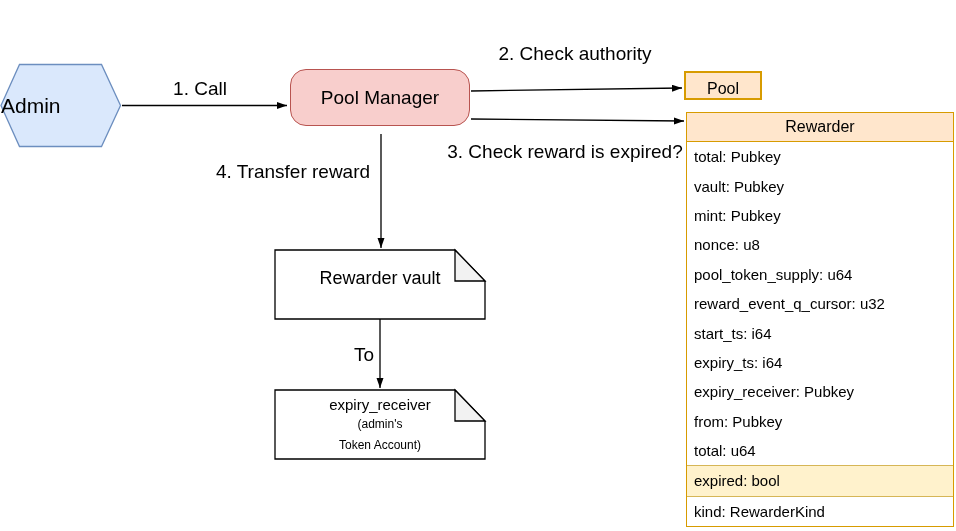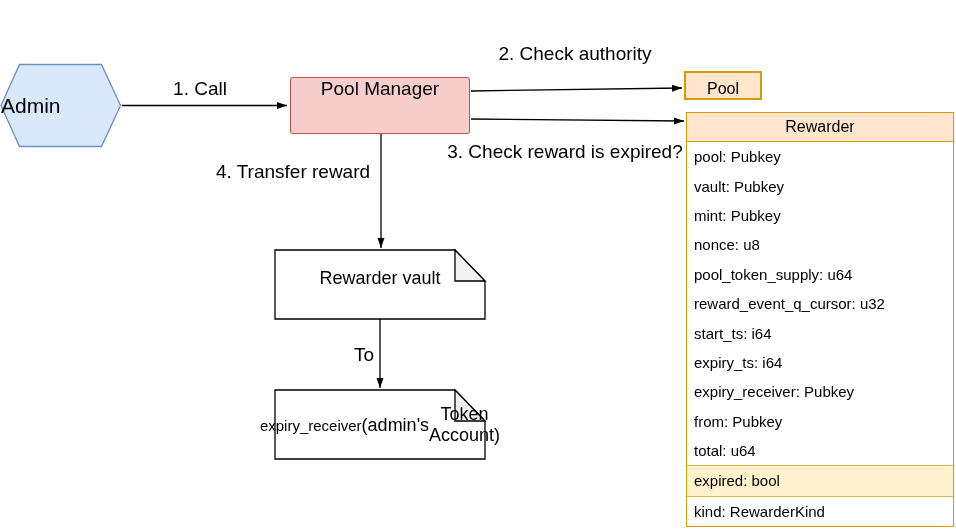--- a/index.html
+++ b/index.html
@@ -17,23 +17,23 @@
 
   
   .admin-label{
     left:1px;top:64px;width:120px;height:83px;
     display:flex;align-items:center;justify-content:flex-start;
     font-size:21px;
   }
 
   
   .pool-manager{
-    left:290px;top:77px;width:180px;height:57px;
-    background:#f8cecc;border:1.5px solid #b85450;border-radius:3px;
-    display:flex;justify-content:center;
+    left:290px;top:69px;width:180px;height:57px;
+    background:#f8cecc;border:1.5px solid #b85450;border-radius:16px;
+    display:flex;align-items:center;justify-content:center;
     font-size:19px;
   }
 
   
   .pool-node{
     left:684px;top:71px;width:78px;height:29px;
     background:#ffe6cc;border:2px solid #d79b00;
     display:flex;align-items:flex-end;justify-content:center;
     font-size:16px;
   }
@@ -65,25 +65,25 @@
   }
 
   
   .vault-label{
     left:275px;top:250px;width:210px;height:56px;
     display:flex;align-items:center;justify-content:center;
     font-size:18px;
   }
   .receiver-label{
     left:275px;top:391px;width:210px;height:68px;
-    display:flex;flex-direction:row;align-items:center;justify-content:center;
+    display:flex;flex-direction:column;align-items:center;justify-content:center;
     text-align:center;
   }
   .receiver-label .l1{font-size:15px;line-height:19px;}
-  .receiver-label .l2,.receiver-label .l3{font-size:18px;line-height:21px;}
+  .receiver-label .l2,.receiver-label .l3{font-size:12px;line-height:21px;}
 
   
   .edge-label{
     position:absolute;text-align:center;font-size:19px;white-space:nowrap;
   }
   .call-label{left:140px;top:78px;width:120px;}
   .check-authority-label{left:475px;top:43px;width:200px;}
   .check-expired-label{left:440px;top:141px;width:250px;}
   .transfer-label{left:193px;top:161px;width:200px;}
   .to-label{left:324px;top:344px;width:80px;}
@@ -126,21 +126,21 @@
   <div class="abs pool-node">
     <span>Pool</span>
   </div>
 
   <div class="abs rewarder-table">
     <div class="rewarder-header">
       <span>Rewarder</span>
     </div>
     <div id="rewarder-rows" style="display:flex;flex-direction:column;flex:1 1 auto;">
         <div class="trow">
-          <span>pool: Pubkey</span>
+          <span>total: Pubkey</span>
         </div>
         <div class="trow">
           <span>vault: Pubkey</span>
         </div>
         <div class="trow">
           <span>mint: Pubkey</span>
         </div>
         <div class="trow">
           <span>nonce: u8</span>
         </div>

